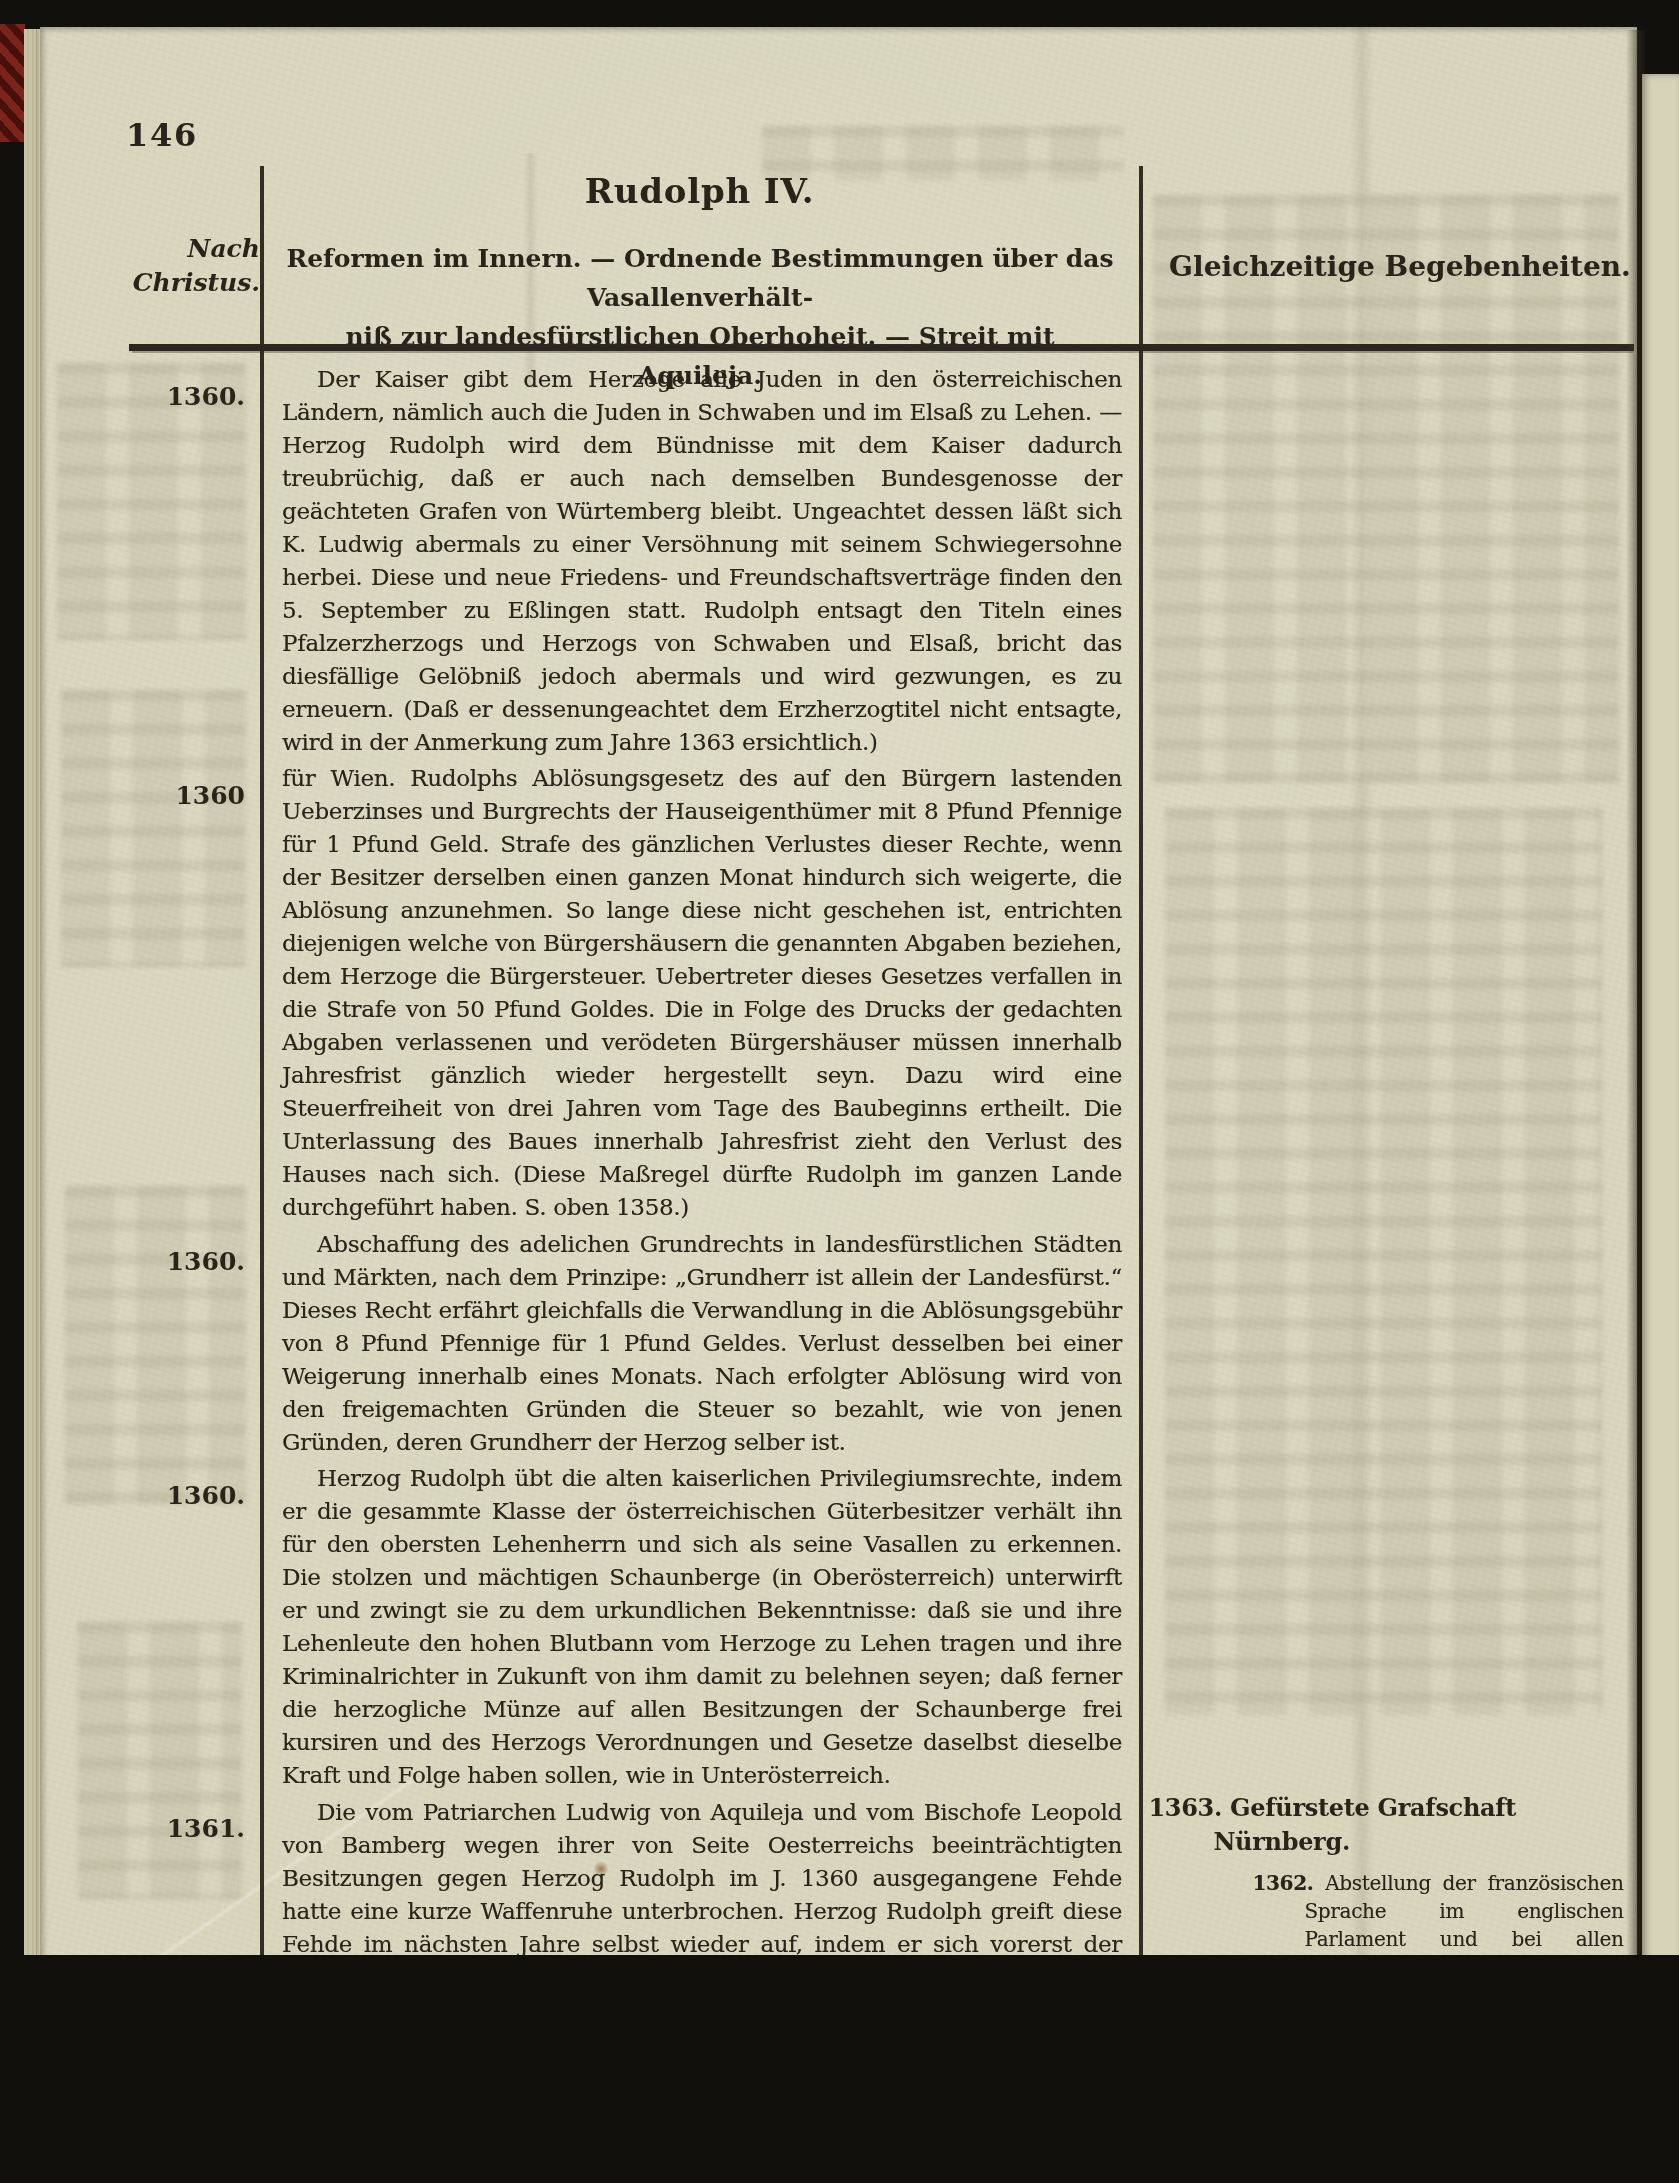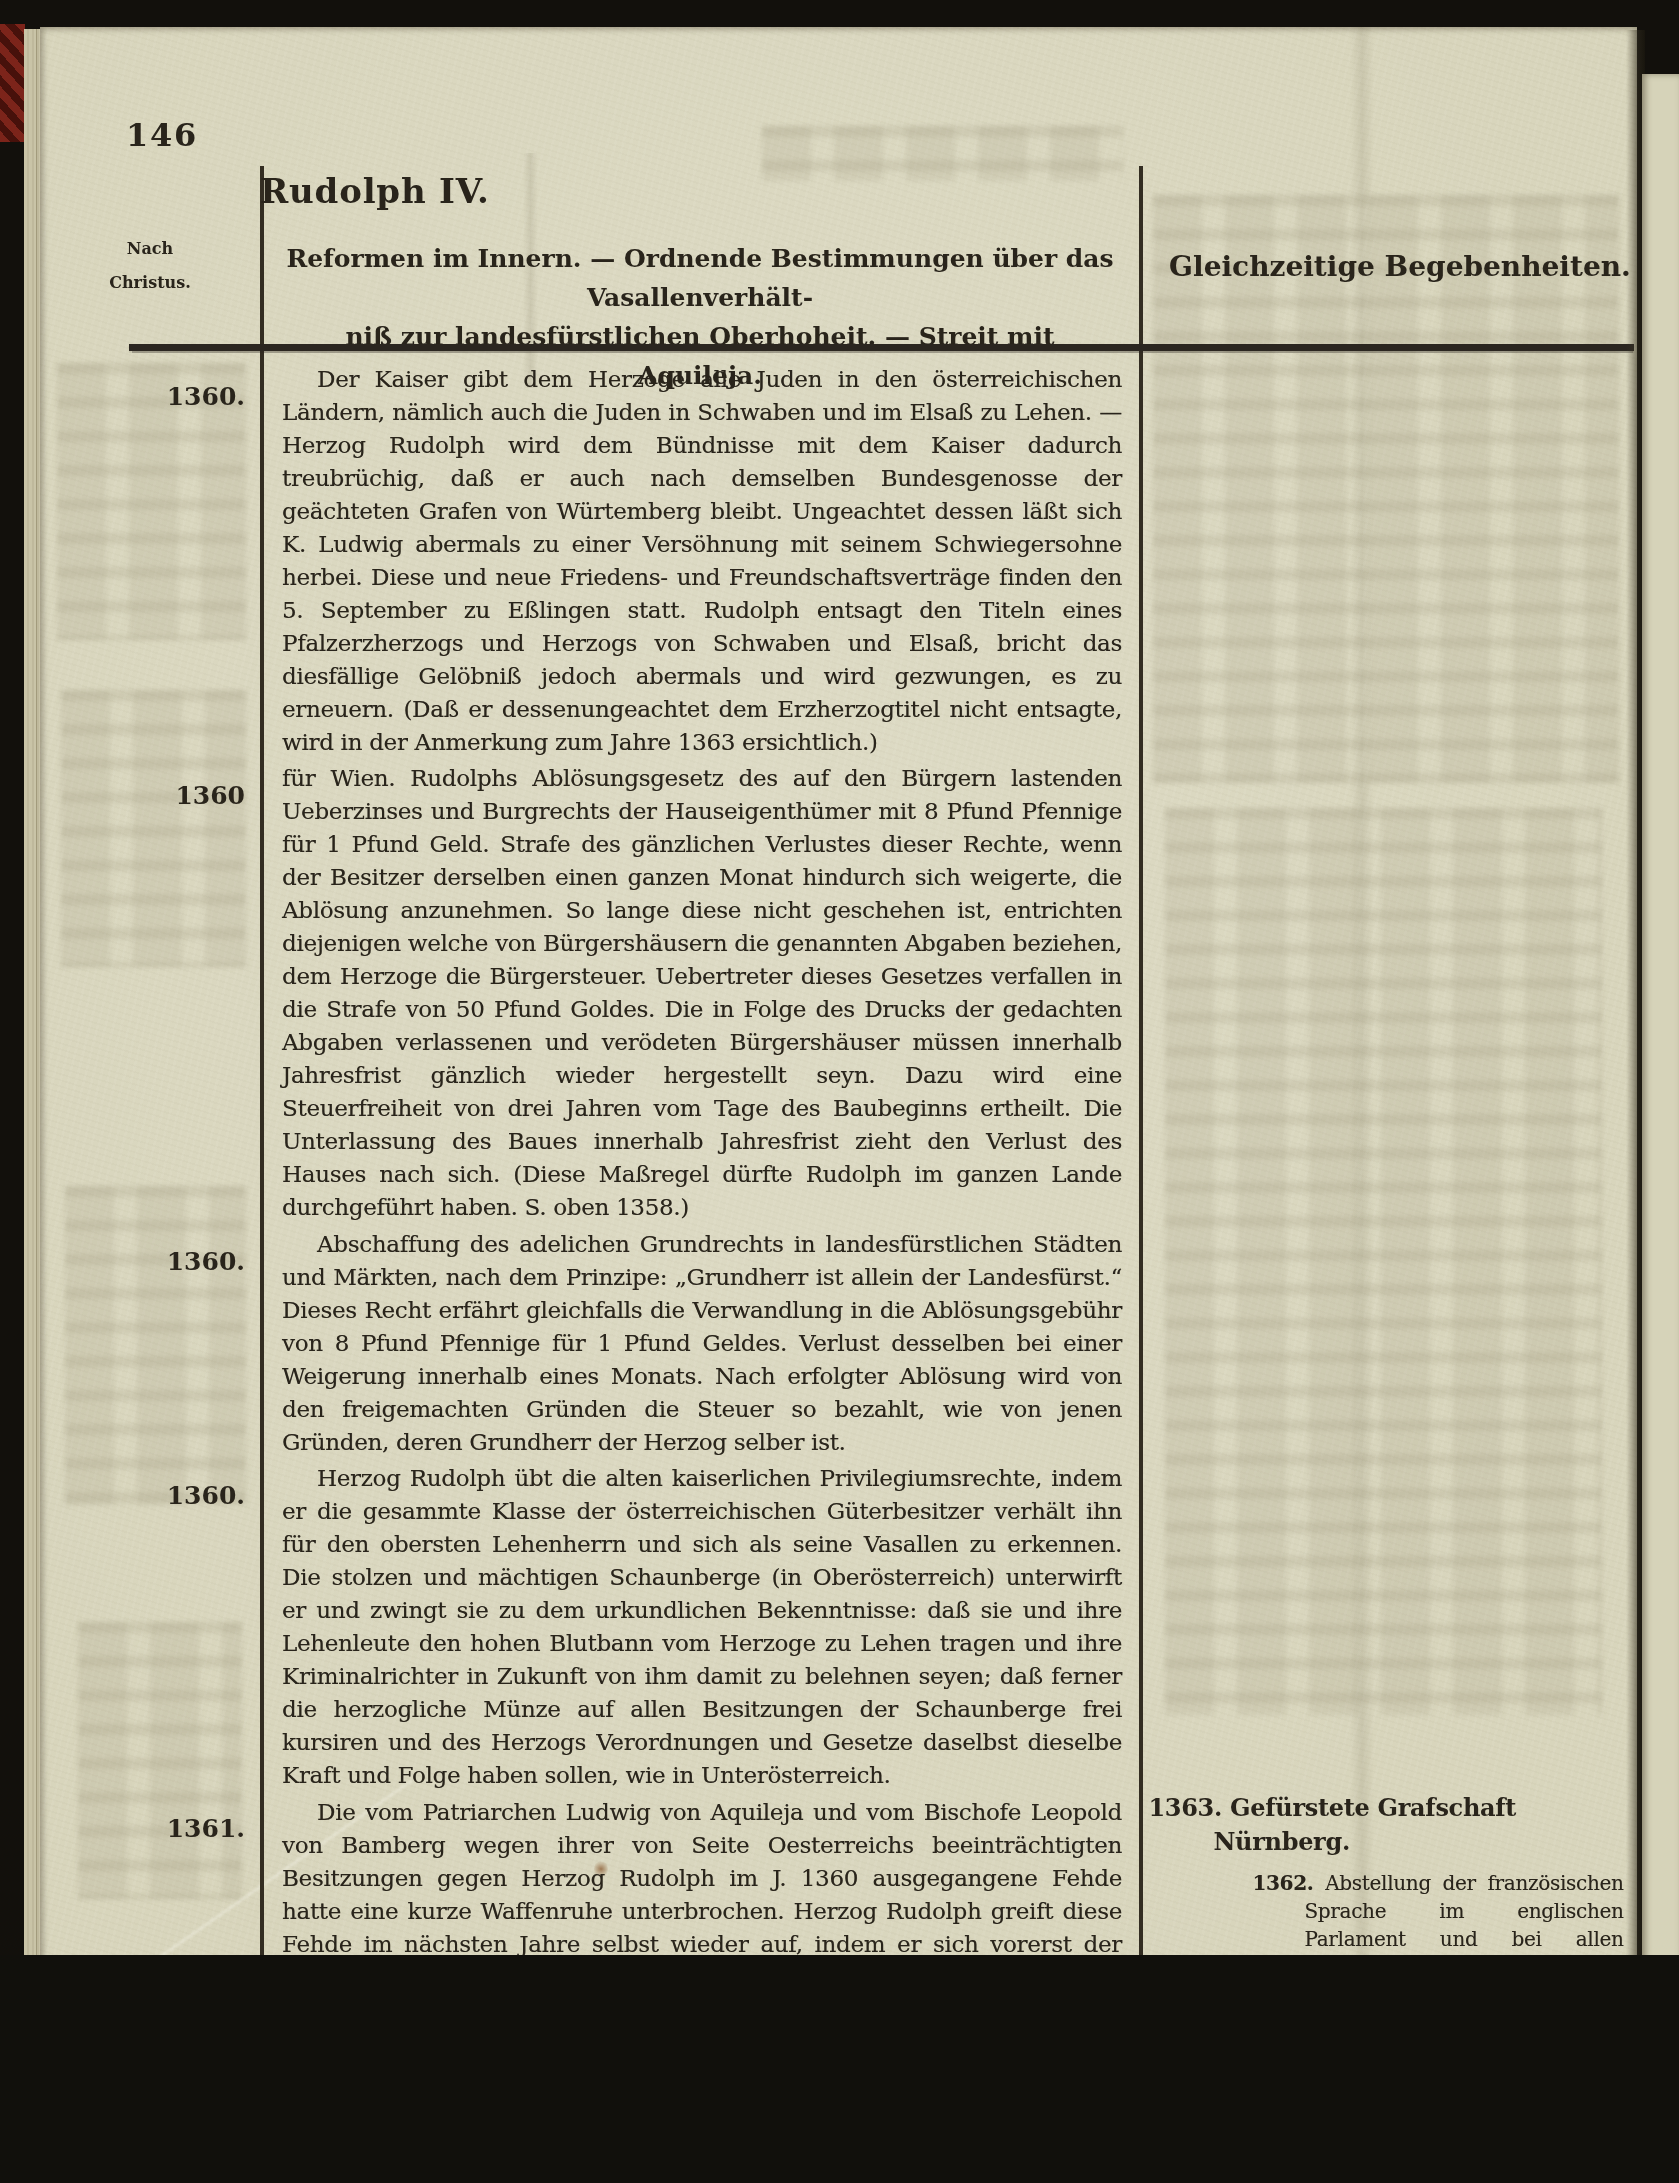--- a/index.html
+++ b/index.html
@@ -35,24 +35,24 @@
   .stain{position:absolute;left:554px;top:1833px;width:14.3px;height:17.6px;border-radius:50%;
      background:radial-gradient(circle,#8a5a30 0%,rgba(138,90,48,0) 70%);opacity:.75;}
   
   .rule-v{position:absolute;top:139px;width:4.2px;height:1879px;background:#332d22;}
   .rule-v.left{left:220px;}
   .rule-v.right{left:1099px;}
   .rule-h{position:absolute;left:89px;top:317px;width:1505px;height:6.7px;background:#2b2620;
      box-shadow:0 1.7px 0.8px rgba(43,38,32,.35);}
   
   .page-number{position:absolute;left:86px;top:89px;font-size:32px;font-weight:bold;letter-spacing:1.7px;}
-  .hdr-title{position:absolute;left:220px;top:144px;width:879px;
+  .hdr-title{position:absolute;left:220px;top:144px;width:879px;text-align:center;
      font-size:34px;font-weight:bold;letter-spacing:0.8px;}
-  .hdr-era{position:absolute;left:0;top:205px;width:220px;text-align:center;
-     font-size:16px;font-weight:bold;line-height:34px;}
+  .hdr-era{position:absolute;left:0;top:205px;width:220px;text-align:right;
+     font-size:25px;font-weight:bold;line-height:34px;font-style:italic;}
   .hdr-sub{position:absolute;left:240px;top:212px;width:840px;text-align:center;
      font-size:25px;font-weight:bold;line-height:39px;}
   .hdr-right{position:absolute;left:1103px;top:223px;width:490px;text-align:center;
      font-size:28px;font-weight:bold;margin-left:12px;}
   
   .body{position:absolute;left:0;top:336px;width:1597px;}
   .entry{display:grid;grid-template-columns:220px 879px 498px;align-items:start;margin-bottom:3.4px;}
   .year{text-align:right;padding:0.8px 15px 0 0;font-size:25px;font-weight:bold;line-height:33px;margin-top:16px;}
   .text{font-size:23px;line-height:33px;letter-spacing:-0.3px;text-align:justify;
      padding:0 17px 0 22px;text-shadow:0.2px 0.2px 0 rgba(41,36,27,.45);}

